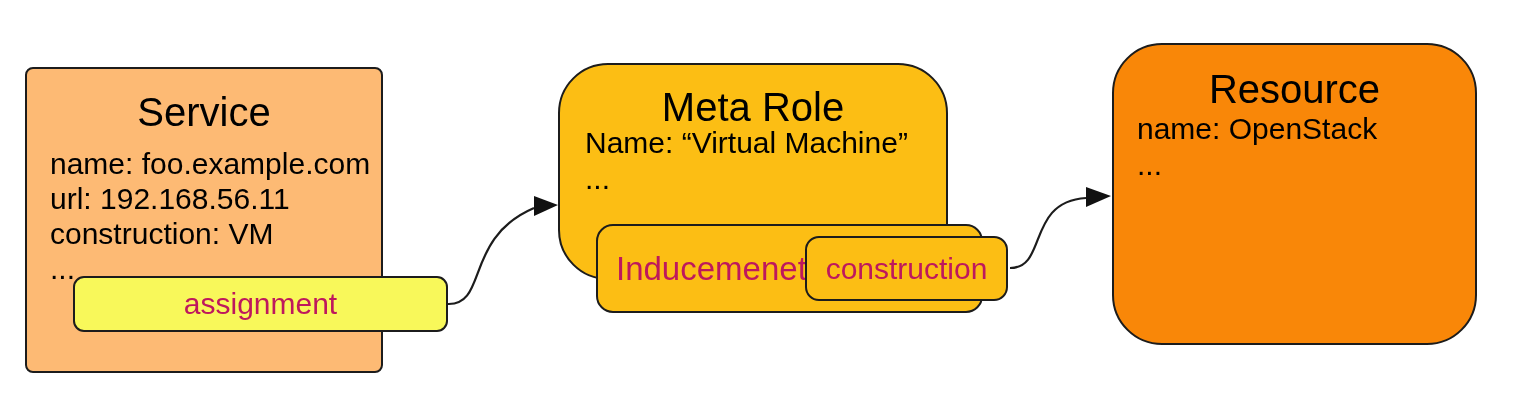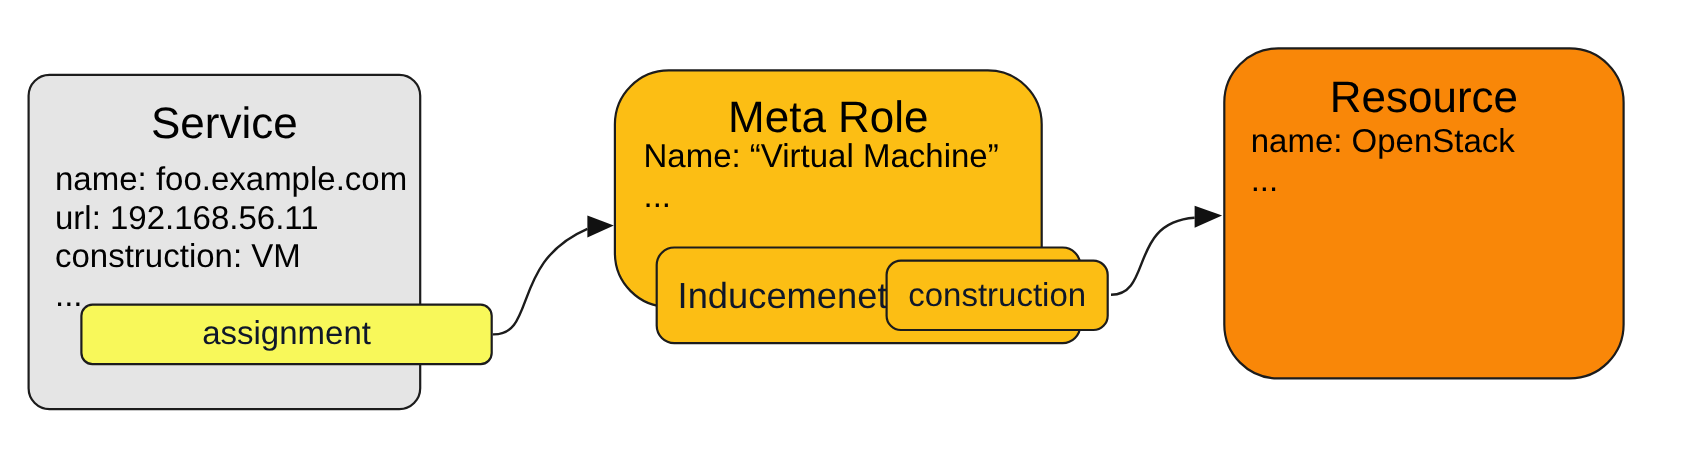--- a/index.html
+++ b/index.html
@@ -35,29 +35,29 @@
     font-size: 30px;
     line-height: 35px;
     white-space: nowrap;
   }
   .sub-box {
     position: absolute;
     box-sizing: border-box;
     border: 2px solid #1c1c1c;
     display: flex;
     align-items: center;
-    color: #0f172a;
+    color: #be185d;
     white-space: nowrap;
   }
 
   
   .service-box {
     left: 25px; top: 67px; width: 358px; height: 306px;
-    border-radius: 20px;
-    background: #e5e5e5;
+    border-radius: 8px;
+    background: #fdba74;
   }
   .service-box .node-title { top: 21px; }
   .service-box .node-body { left: 23px; top: 77px; }
 
   .assignment-bar {
     left: 73px; top: 276px; width: 375px; height: 56px;
     border-radius: 11px;
     background: #f8f85a;
     justify-content: center;
     font-size: 30px;

